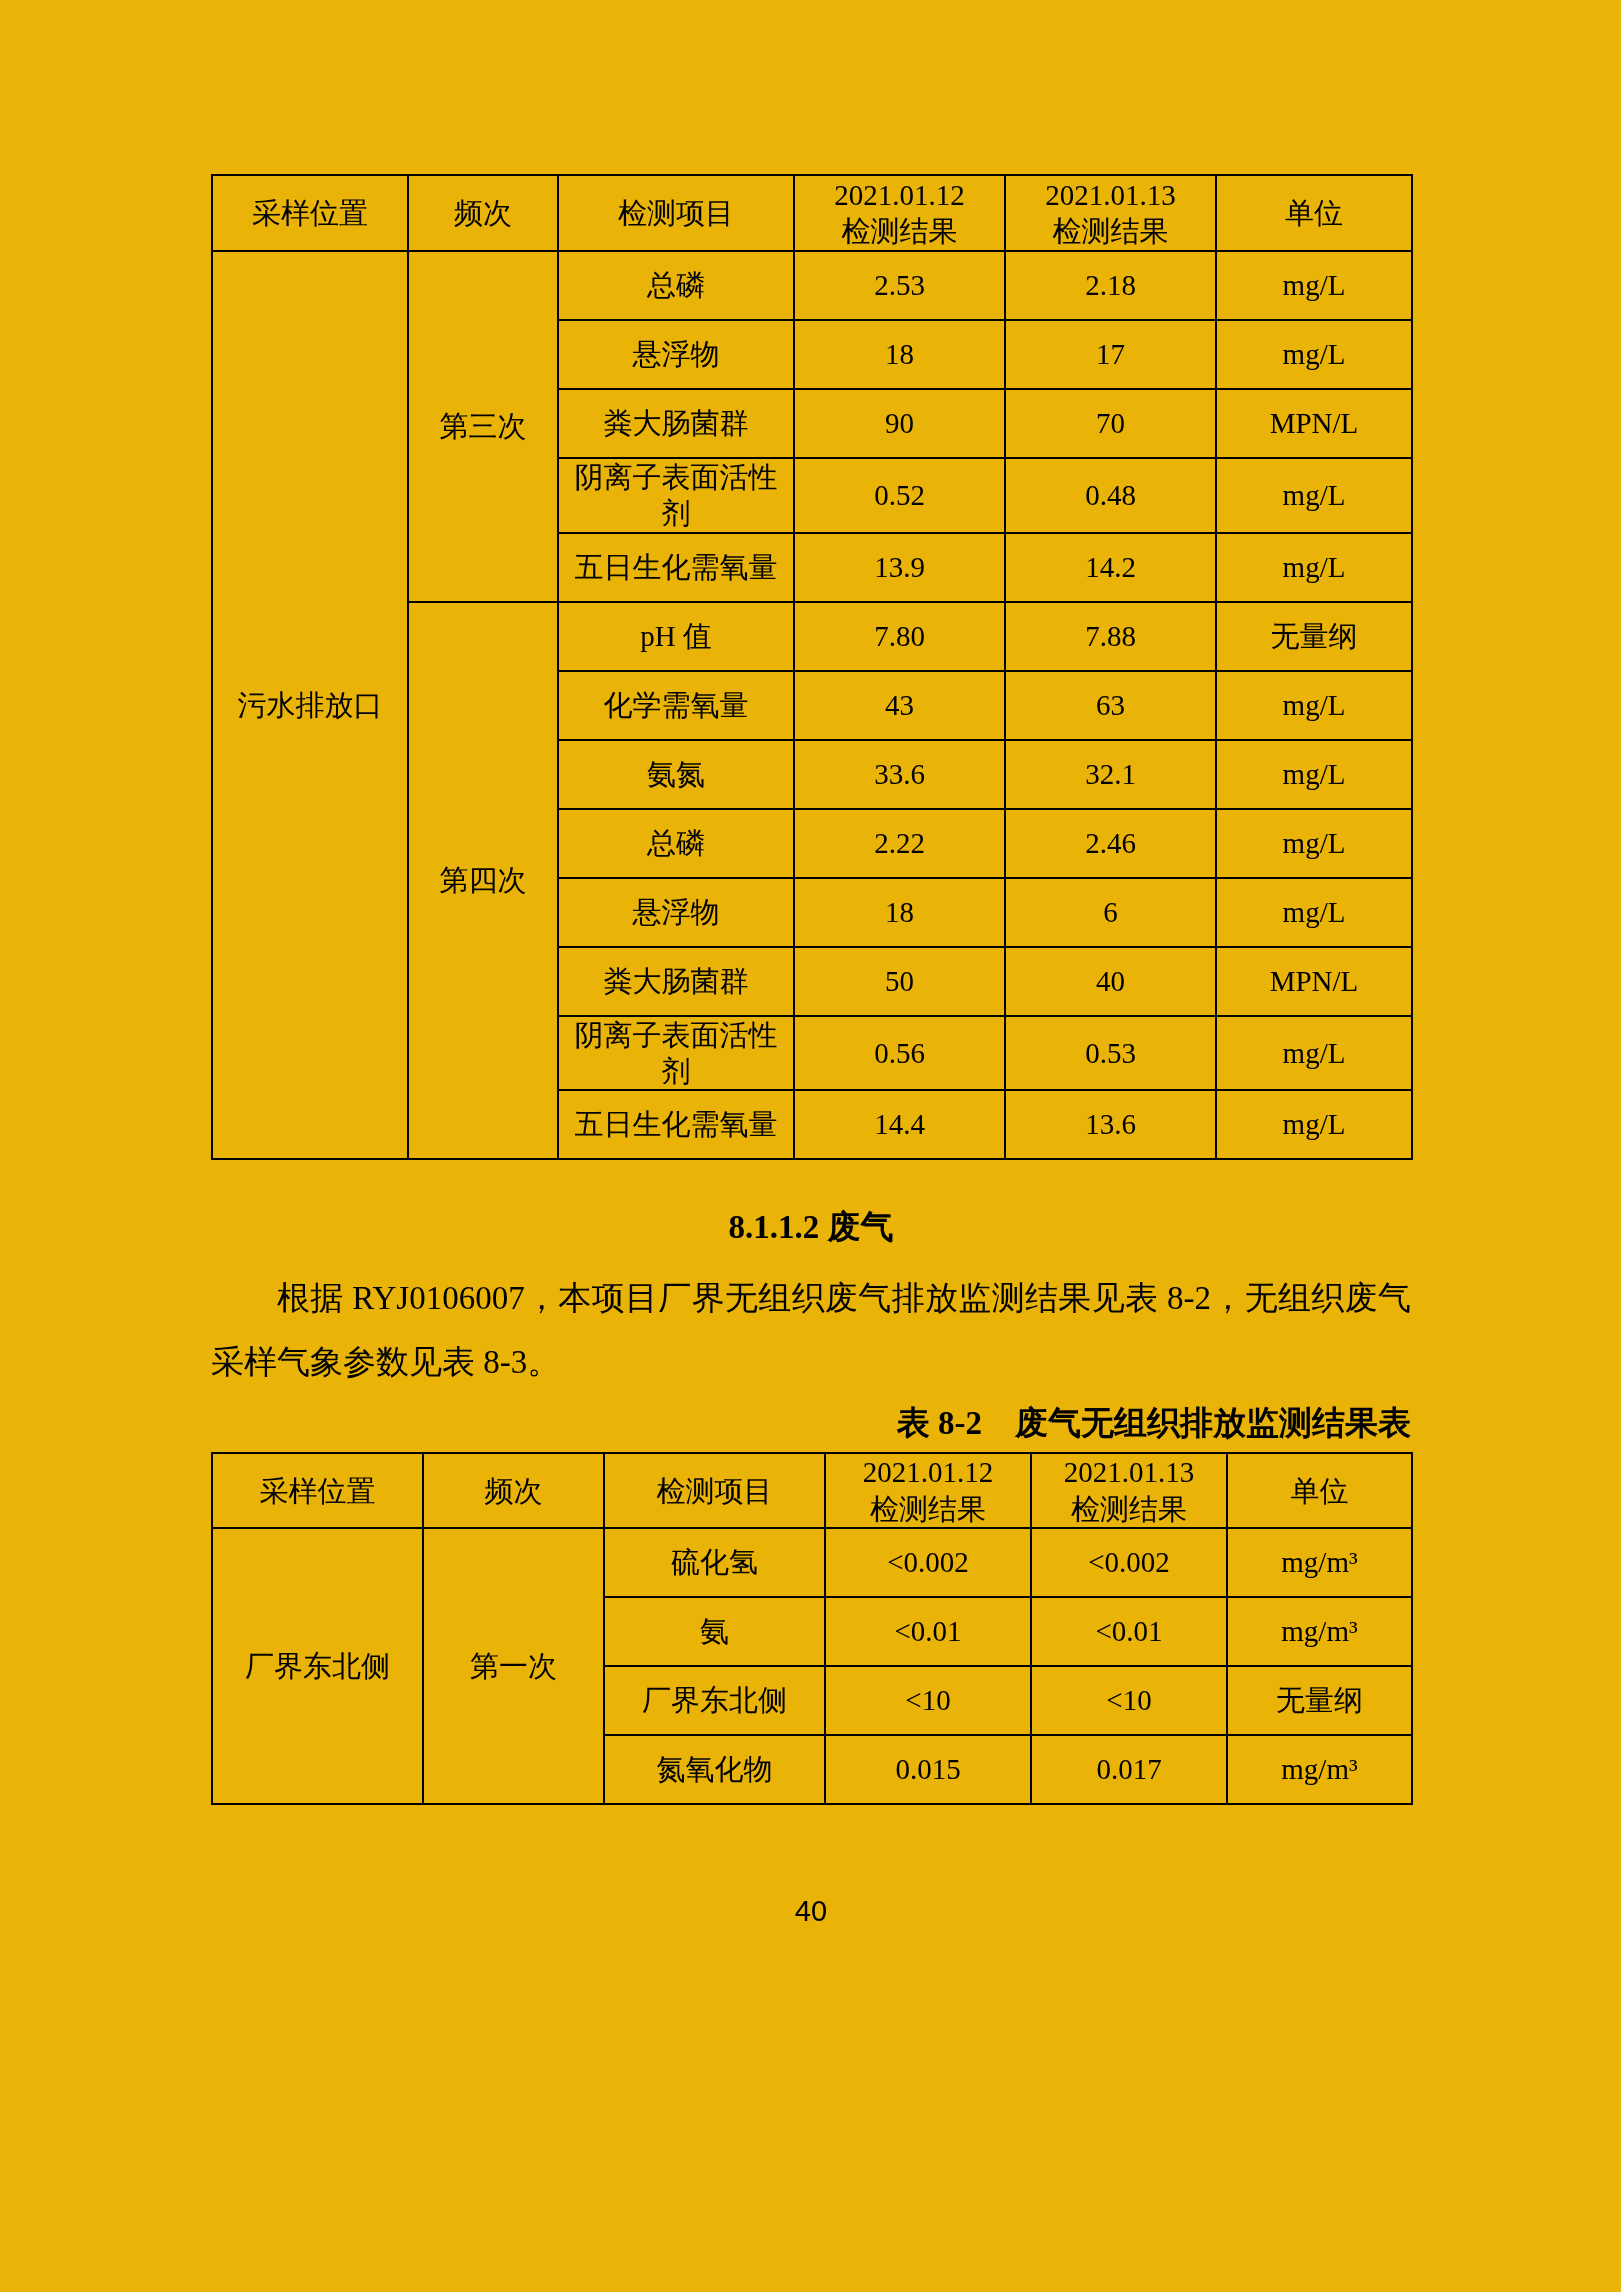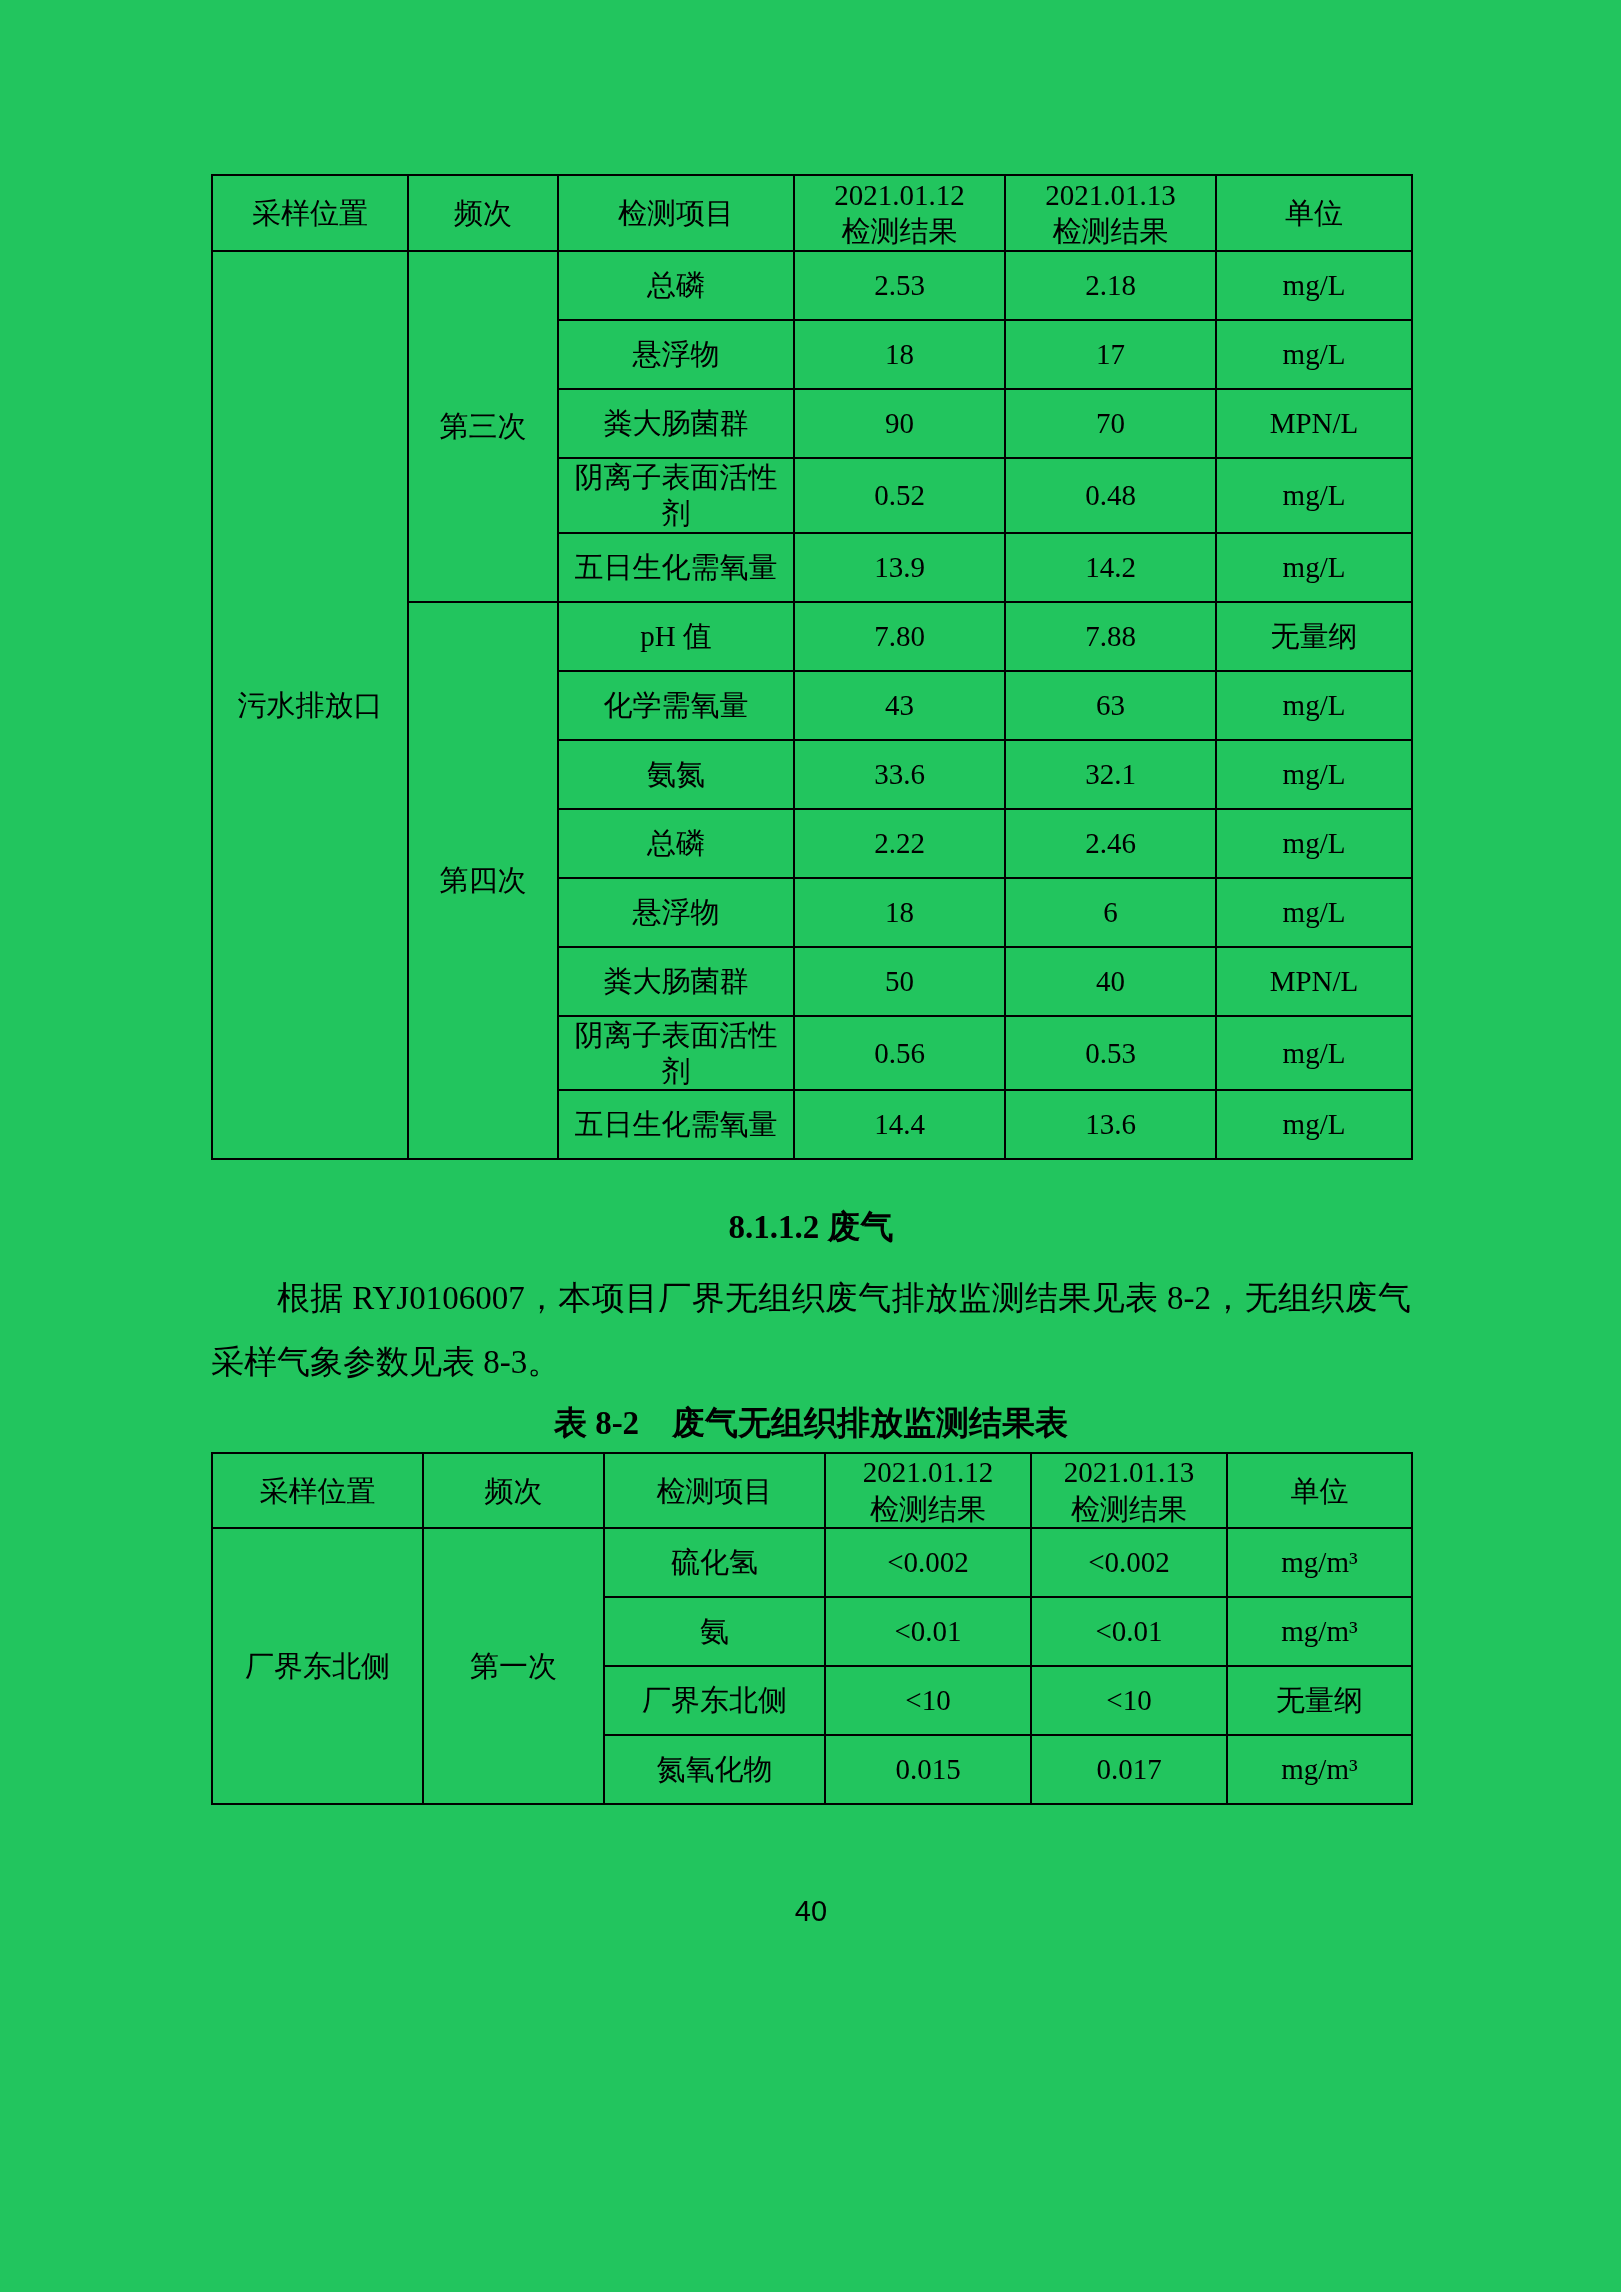--- a/index.html
+++ b/index.html
@@ -4,21 +4,21 @@
 <style>
   html, body {
     margin: 0;
     padding: 0;
     background: #ffffff;
   }
   .page {
     position: relative;
     width: 1621px;
     height: 2293px;
-    background: #22c55e;
+    background: #eab308;
     font-family: "Liberation Serif", "DejaVu Serif", serif;
     color: #000000;
     overflow: hidden;
   }
   .content {
     margin: 0 211px;
     width: 1200px;
   }
   table.data-table {
     border-collapse: collapse;
@@ -55,21 +55,21 @@
     line-height: 45px;
     font-weight: bold;
     text-align: center;
   }
   .para-wastegas { margin-top: 15.7px; }
   .table-title {
     margin-top: 7.8px;
     font-size: 33px;
     line-height: 45px;
     font-weight: bold;
-    text-align: center;
+    text-align: right;
   }
   table#table2 { margin-top: 5.9px; }
   .page-number {
     margin-top: 90px;
     text-align: center;
     font-size: 29px;
     font-family: "Liberation Sans", "DejaVu Sans", sans-serif;
   }
 </style>
 </head>

